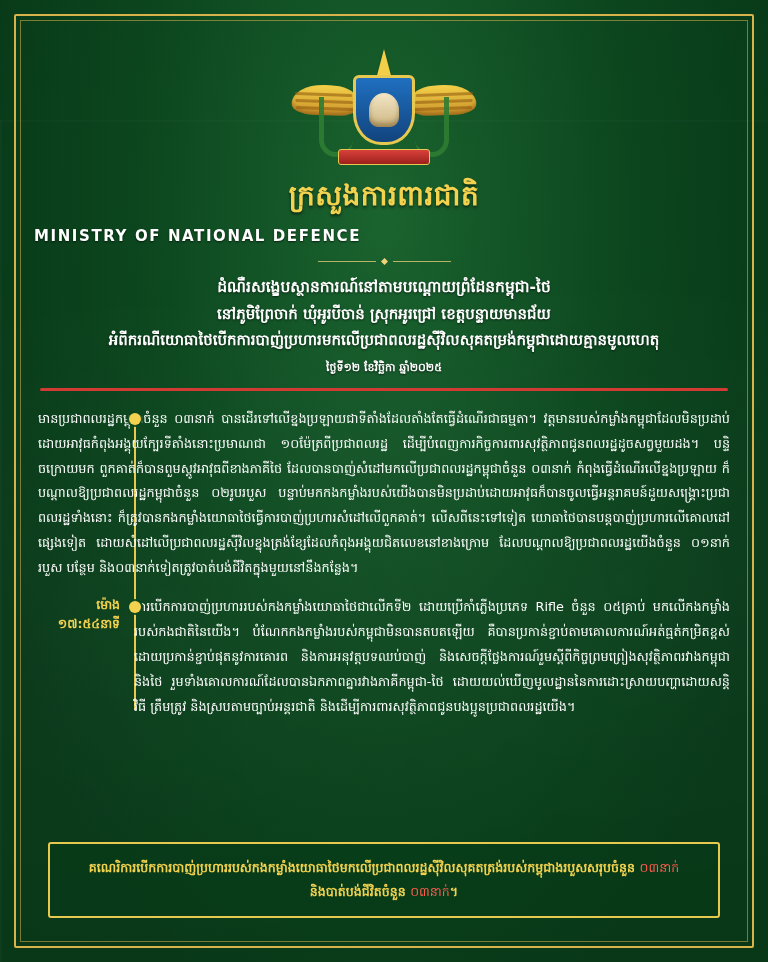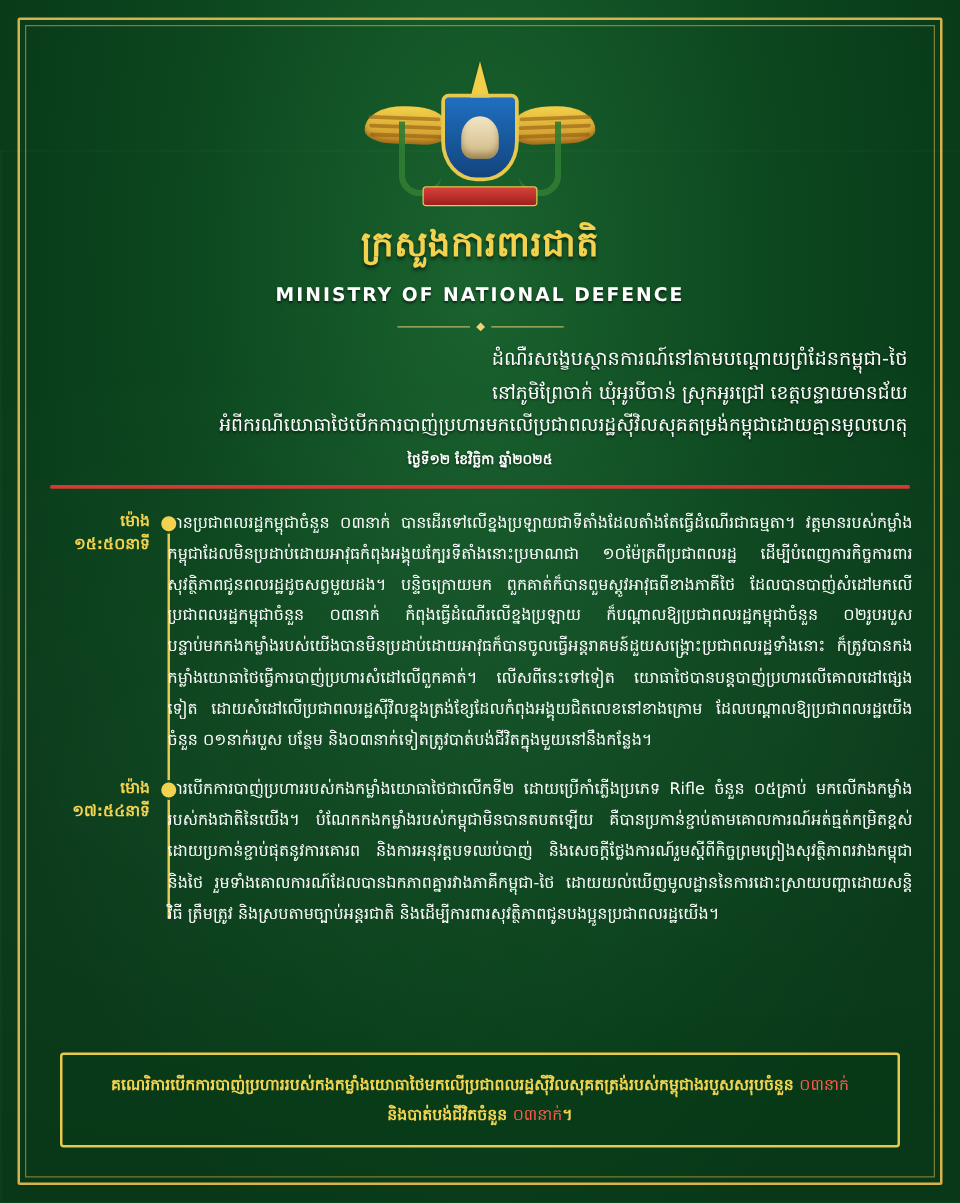--- a/index.html
+++ b/index.html
@@ -109,41 +109,40 @@
   .ministry-kh {
     text-align: center;
     color: #f3d24f;
     font-size: 28px;
     font-weight: bold;
     letter-spacing: .5px;
     text-shadow: 0 2px 3px rgba(0,0,0,.55);
     margin-top: 10px;
   }
   .ministry-en {
-    text-align: center;
     color: #ffffff;
     font-size: 15px;
     font-weight: bold;
     letter-spacing: 1.6px;
     margin-top: 8px;
     text-shadow: 0 1px 2px rgba(0,0,0,.6);
   }
   .divider {
     display: flex; align-items: center; justify-content: center;
     gap: 6px; margin: 14px 0 10px 0;
   }
   .divider .bar { width: 58px; height: 1px; background: rgba(240,210,120,.75); }
   .divider .dot { width: 5px; height: 5px; background: #f0d278; transform: rotate(45deg); }
 
   .headline {
-    text-align: right;
+    text-align: center;
     color: #ffffff;
     font-size: 15.5px;
     line-height: 1.75;
-    font-weight: normal;
+    font-weight: bold;
     text-shadow: 0 1px 2px rgba(0,0,0,.6);
     padding: 0 8px;
   }
   .headline .l2 { font-size: 15px; }
   .date-line {
     text-align: center;
     color: #ffffff;
     font-size: 11px;
     font-weight: bold;
     margin-top: 6px;
@@ -264,21 +263,20 @@
       <div class="l2">នៅភូមិព្រែចាក់ ឃុំអូរបីចាន់ ស្រុកអូរជ្រៅ ខេត្តបន្ទាយមានជ័យ</div>
       <div class="l2">អំពីករណីយោធាថៃបើកការបាញ់ប្រហារមកលើប្រជាពលរដ្ឋស៊ីវិលសុគតម្រង់កម្ពុជាដោយគ្មានមូលហេតុ</div>
     </div>
     <div class="date-line">ថ្ងៃទី១២ ខែវិច្ឆិកា ឆ្នាំ២០២៥</div>
 
     <div class="red-rule"></div>
 
     <div class="timeline">
 
       <div class="entry">
-        <div class="time">ម៉ោង ១៥:៥០នាទី</div>
         <div class="node"></div>
         <div class="body">មានប្រជាពលរដ្ឋកម្ពុជាចំនួន ០៣នាក់ បានដើរទៅលើខ្នងប្រឡាយជាទីតាំងដែលតាំងតែធ្វើដំណើរជាធម្មតា។ វត្តមានរបស់កម្លាំងកម្ពុជាដែលមិនប្រដាប់ដោយអាវុធកំពុងអង្គុយក្បែរទីតាំងនោះប្រមាណជា ១០ម៉ែត្រពីប្រជាពលរដ្ឋ ដើម្បីបំពេញការកិច្ចការពារសុវត្ថិភាពជូនពលរដ្ឋដូចសព្វមួយដង។ បន្ទិចក្រោយមក ពួកគាត់ក៏បានពួមស្តូវអាវុធពីខាងភាគីថៃ ដែលបានបាញ់សំដៅមកលើប្រជាពលរដ្ឋកម្ពុជាចំនួន ០៣នាក់ កំពុងធ្វើដំណើរលើខ្នងប្រឡាយ ក៏បណ្ដាលឱ្យប្រជាពលរដ្ឋកម្ពុជាចំនួន ០២រូបរបួស បន្ទាប់មកកងកម្លាំងរបស់យើងបានមិនប្រដាប់ដោយអាវុធក៏បានចូលធ្វើអន្តរាគមន៍ដួយសង្គ្រោះប្រជាពលរដ្ឋទាំងនោះ ក៏ត្រូវបានកងកម្លាំងយោធាថៃធ្វើការបាញ់ប្រហារសំដៅលើពួកគាត់។ លើសពីនេះទៅទៀត យោធាថៃបានបន្តបាញ់ប្រហារលើគោលដៅផ្សេងទៀត ដោយសំដៅលើប្រជាពលរដ្ឋស៊ីវិលខ្នុងត្រង់ខ្សែដែលកំពុងអង្គុយជិតលេខនៅខាងក្រោម ដែលបណ្ដាលឱ្យប្រជាពលរដ្ឋយើងចំនួន ០១នាក់របួស បន្ថែម និង០៣នាក់ទៀតត្រូវបាត់បង់ជីវិតក្នុងមួយនៅនឹងកន្លែង។</div>
       </div>
 
 
       <div class="entry">
         <div class="time">ម៉ោង ១៧:៥៤នាទី</div>
         <div class="node"></div>
         <div class="body">ការបើកការបាញ់ប្រហាររបស់កងកម្លាំងយោធាថៃជាលើកទី២ ដោយប្រើកាំភ្លើងប្រភេទ Rifle ចំនួន ០៥គ្រាប់ មកលើកងកម្លាំងរបស់កងជាតិនៃយើង។ បំណែកកងកម្លាំងរបស់កម្ពុជាមិនបានតបតឡើយ គឺបានប្រកាន់ខ្ជាប់តាមគោលការណ៍អត់ធ្មត់កម្រិតខ្ពស់ ដោយប្រកាន់ខ្ជាប់ផុតនូវការគោរព និងការអនុវត្តបទឈប់បាញ់ និងសេចក្ដីថ្លែងការណ៍រួមស្ដីពីកិច្ចព្រមព្រៀងសុវត្ថិភាពរវាងកម្ពុជានិងថៃ រួមទាំងគោលការណ៍ដែលបានឯកភាពគ្នារវាងភាគីកម្ពុជា-ថៃ ដោយយល់ឃើញមូលដ្ឋាននៃការដោះស្រាយបញ្ហាដោយសន្តិវិធី ត្រឹមត្រូវ និងស្របតាមច្បាប់អន្តរជាតិ និងដើម្បីការពារសុវត្ថិភាពជូនបងប្អូនប្រជាពលរដ្ឋយើង។</div>
       </div>

